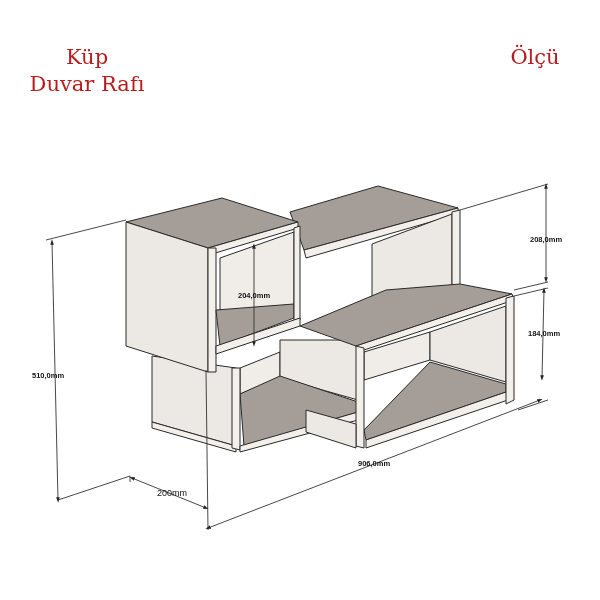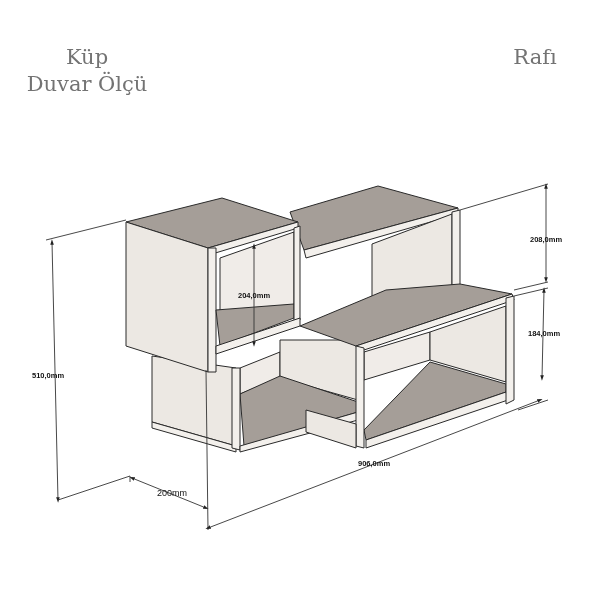--- a/index.html
+++ b/index.html
@@ -1,34 +1,34 @@
 <!DOCTYPE html>
 <html><head>
   <meta charset="utf-8">
   <style>
     html, body { margin: 0; padding: 0; background: #ffffff; }
     body { width: 600px; height: 600px; position: relative; overflow: hidden; font-family: "DejaVu Serif", serif; }
-    .title { position: absolute; font-family: "DejaVu Serif", "Liberation Serif", serif; font-size: 21px; color: #737373; text-align: center; line-height: 27px; }
+    .title { position: absolute; font-family: "DejaVu Serif", "Liberation Serif", serif; font-size: 21px; color: #b91c1c; text-align: center; line-height: 27px; }
     #title-left { left: 22px; top: 44px; width: 130px; }
     #title-right { left: 470px; top: 44px; width: 130px; }
     svg { position: absolute; left: 0; top: 0; }
     .dim-text { font-family: "Liberation Sans", sans-serif; font-size: 7.5px; font-weight: bold; fill: #111; }
     .dim-text-lg { font-family: "Liberation Sans", sans-serif; font-size: 9px; fill: #111; }
     .edge { stroke: #2a2a2a; stroke-width: 1; stroke-linejoin: round; }
     .dimline { stroke: #333; stroke-width: 0.9; fill: none; }
   </style>
 </head>
 <body>
 
 <div id="title-left" class="title">
   <div>Küp</div>
-  <div>Duvar Ölçü</div>
+  <div>Duvar Rafı</div>
 </div>
 <div id="title-right" class="title">
-  <div>Rafı</div>
+  <div>Ölçü</div>
 </div>
 
 <svg width="600" height="600" viewBox="0 0 600 600">
   <defs>
     <marker id="arr" markerWidth="6" markerHeight="6" refX="3" refY="3" orient="auto-start-reverse">
       <path d="M0,1 L6,3 L0,5 z" fill="#222"></path>
     </marker>
   </defs>
 
   <g>

